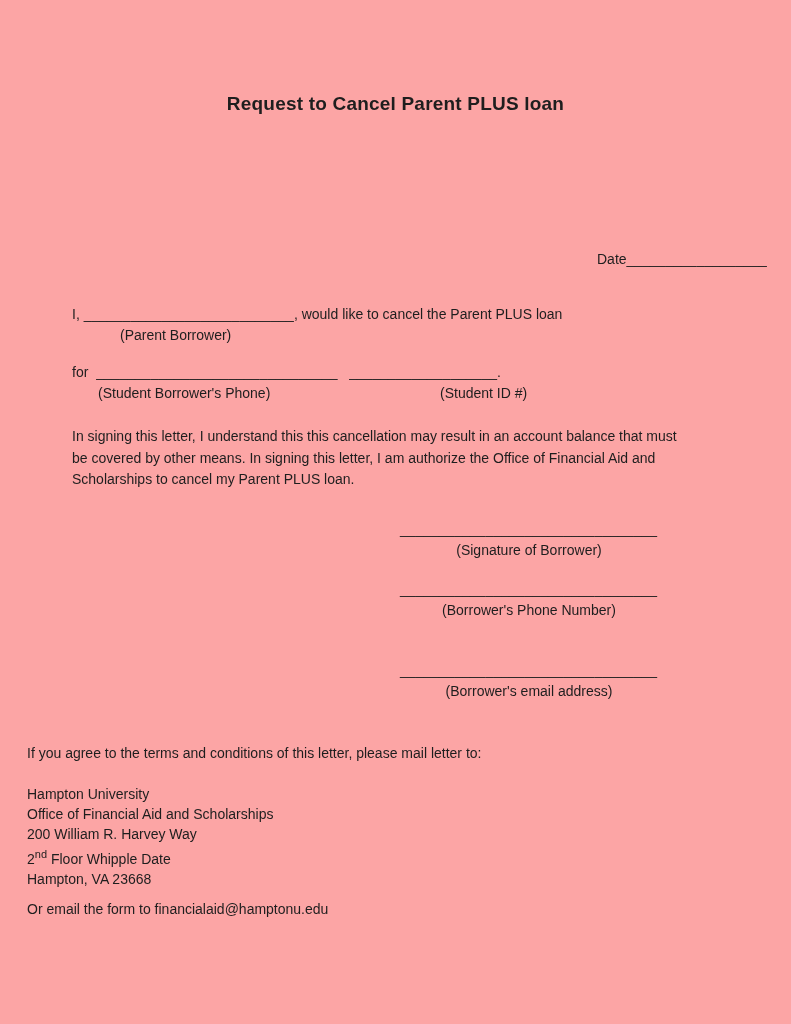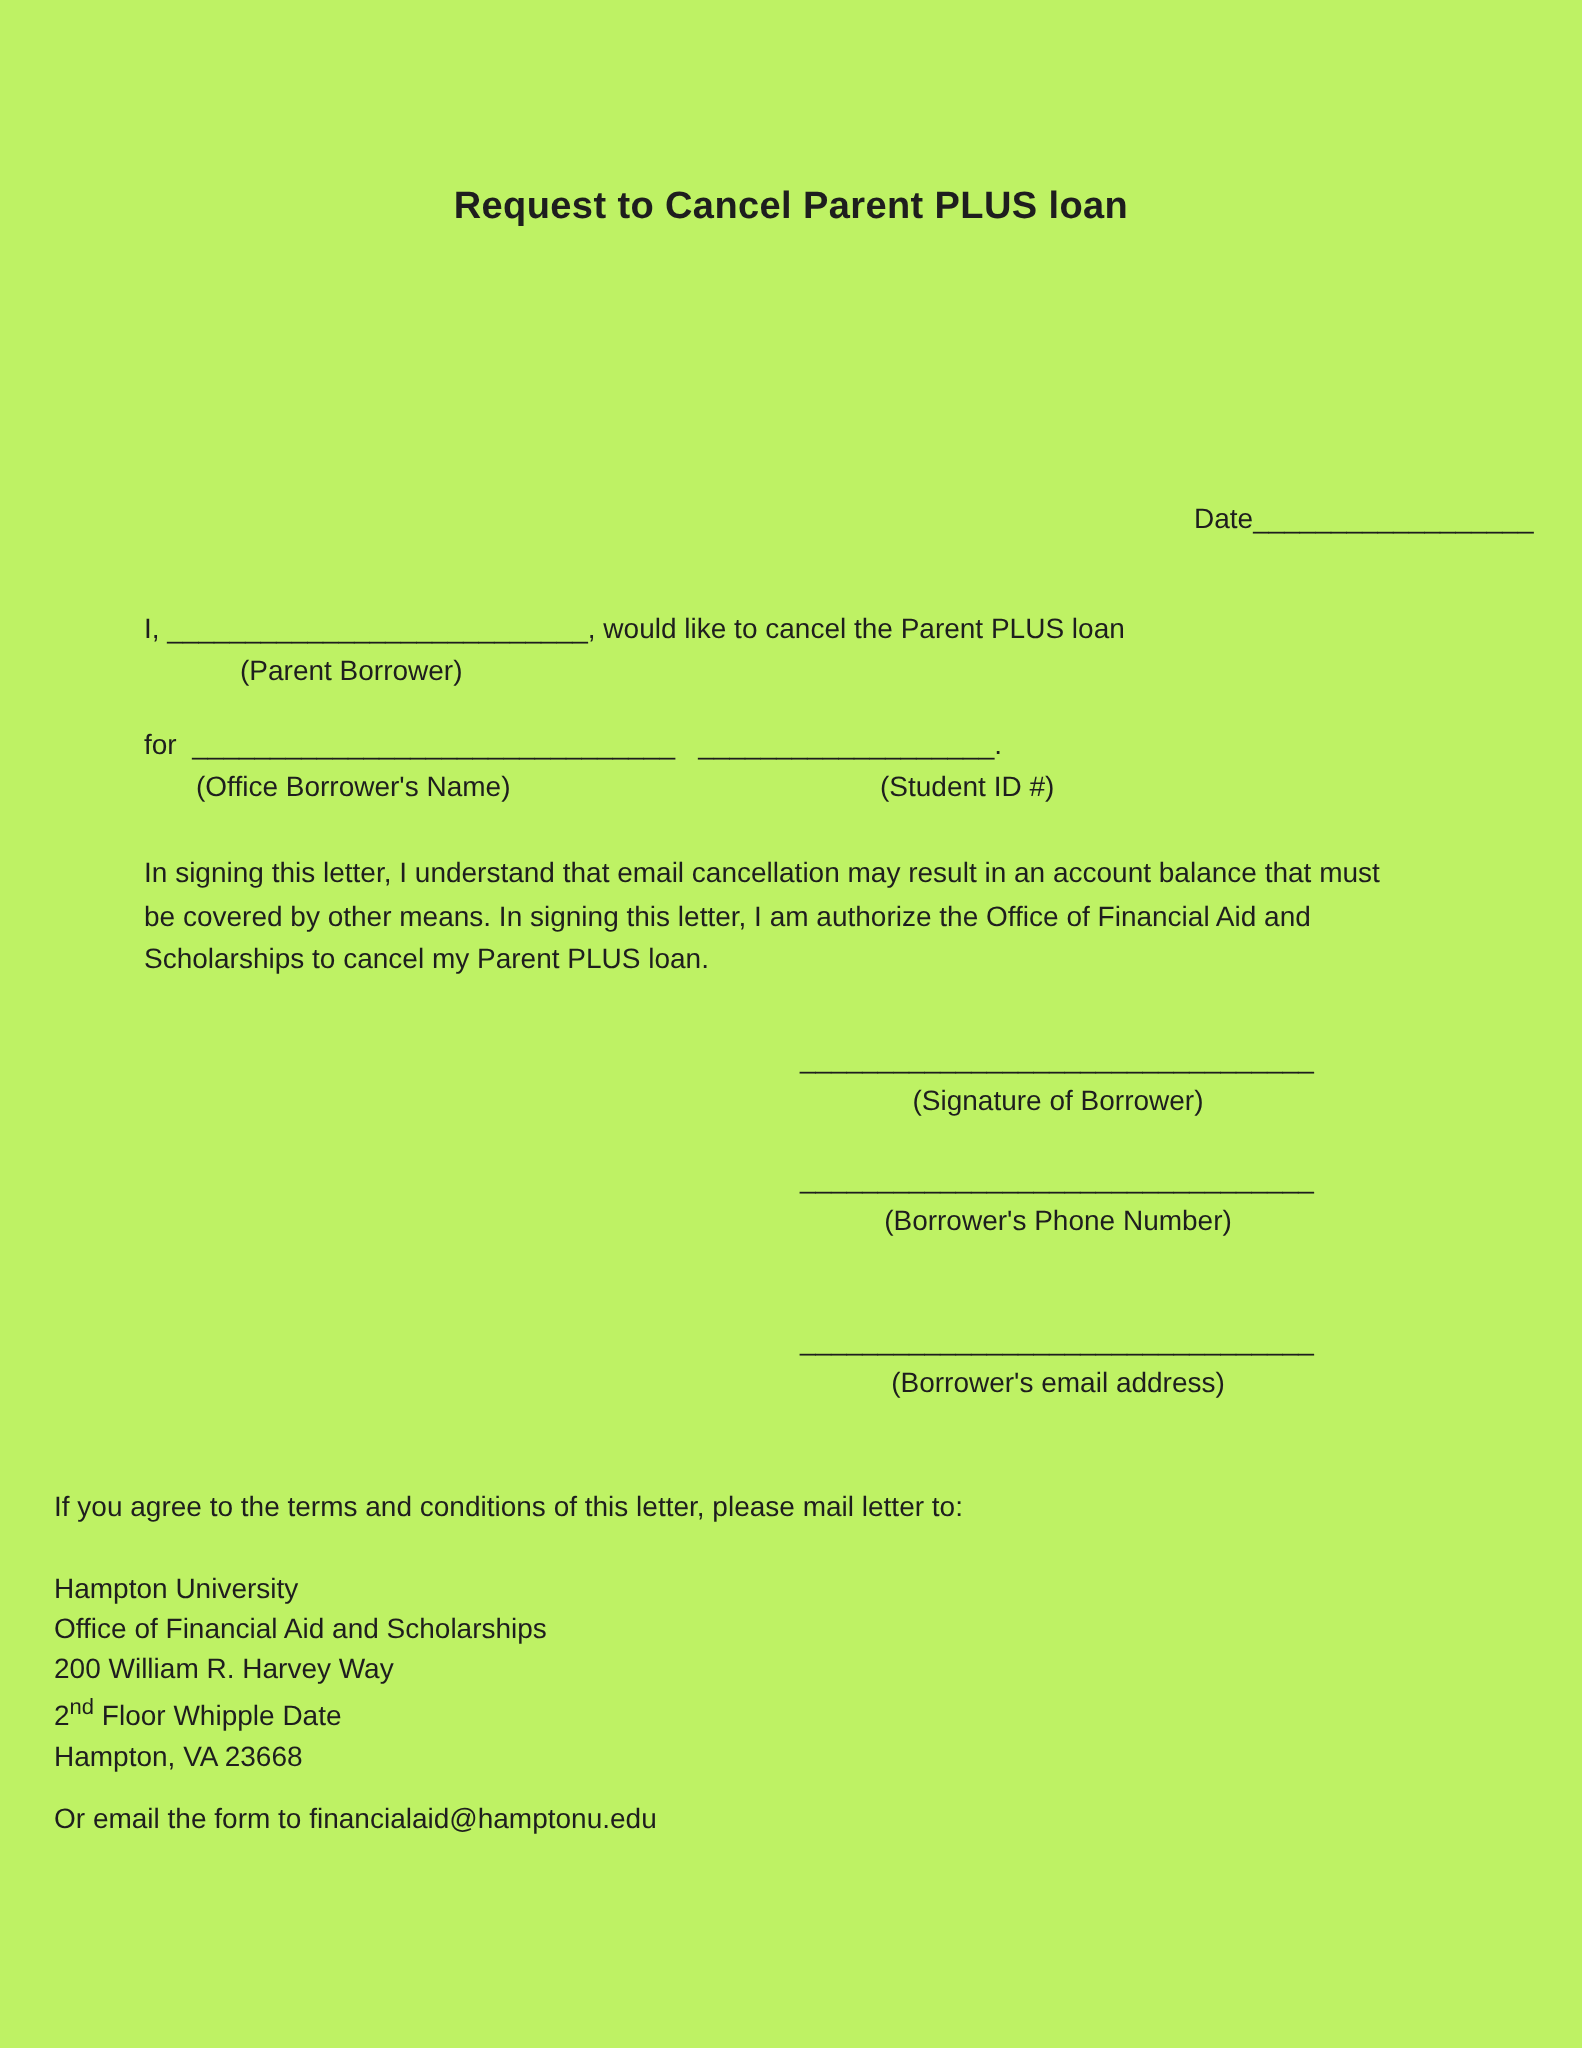--- a/index.html
+++ b/index.html
@@ -1,21 +1,21 @@
 <!DOCTYPE html>
 <html><head>
 <meta charset="utf-8">
 <style>
   html, body { margin: 0; padding: 0; background: #e8e8e8; }
   .page {
     position: relative;
     width: 791px;
     height: 1024px;
     margin: 0 auto;
-    background: #bef264;
+    background: #fca5a5;
     font-family: "Liberation Sans", sans-serif;
     font-size: 14px;
     color: #1e1e1e;
     overflow: hidden;
   }
   .abs { position: absolute; }
   .pre { white-space: pre; }
   .title {
     position: absolute;
     top: 93px;
@@ -60,25 +60,25 @@
   <h1 class="title">Request to Cancel Parent PLUS loan</h1>
 
   <div class="abs date-line"><span>Date</span><span>__________________</span></div>
 
   <div class="abs pre intro-line"><span>I, </span><span>___________________________</span><span>, would like to cancel the Parent PLUS loan</span></div>
 
   <div class="abs caption-parent">(Parent Borrower)</div>
 
   <div class="abs pre for-line"><span>for  </span><span>_______________________________</span><span>   </span><span>___________________</span><span>.</span></div>
 
-  <div class="abs caption-name">(Office Borrower's Name)</div>
+  <div class="abs caption-name">(Student Borrower's Phone)</div>
   <div class="abs caption-id">(Student ID #)</div>
 
   <div class="abs para">
-    <div>In signing this letter, I understand that email cancellation may result in an account balance that must</div>
+    <div>In signing this letter, I understand this this cancellation may result in an account balance that must</div>
     <div>be covered by other means. In signing this letter, I am authorize the Office of Financial Aid and</div>
     <div>Scholarships to cancel my Parent PLUS loan.</div>
   </div>
 
   <div class="abs field field-signature">
     <div class="blankline">_________________________________</div>
     <div class="caption">(Signature of Borrower)</div>
   </div>
 
   <div class="abs field field-phone">

